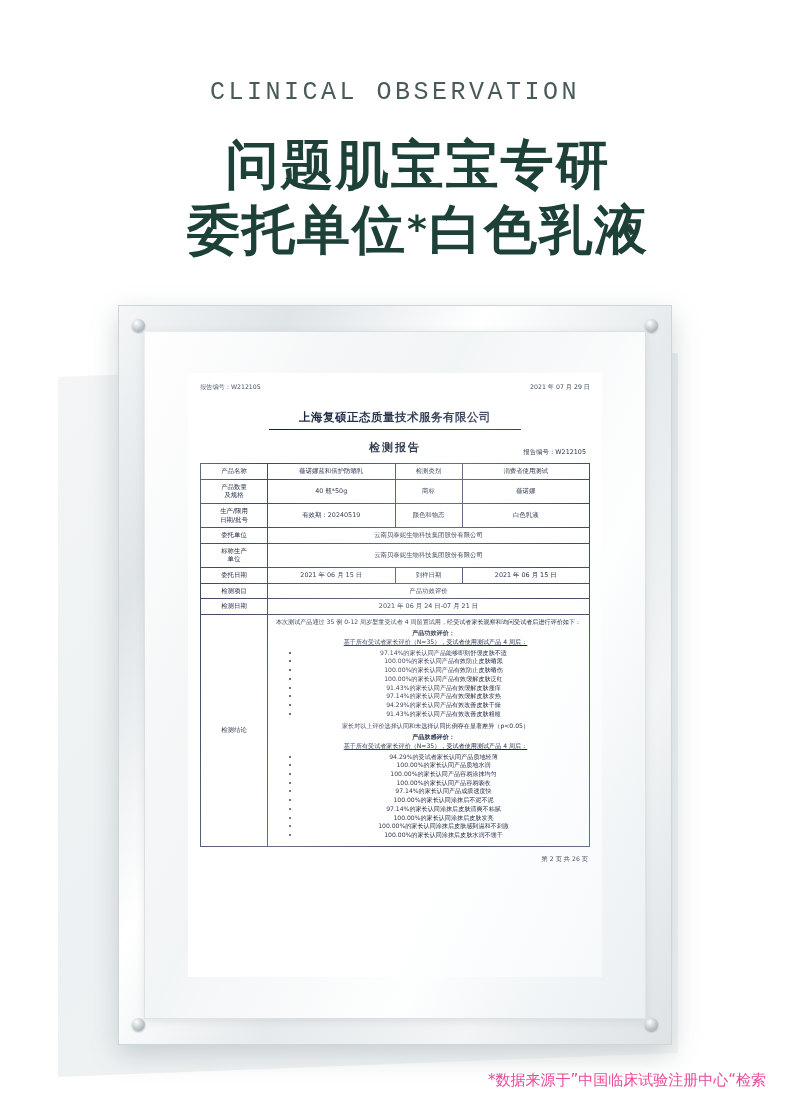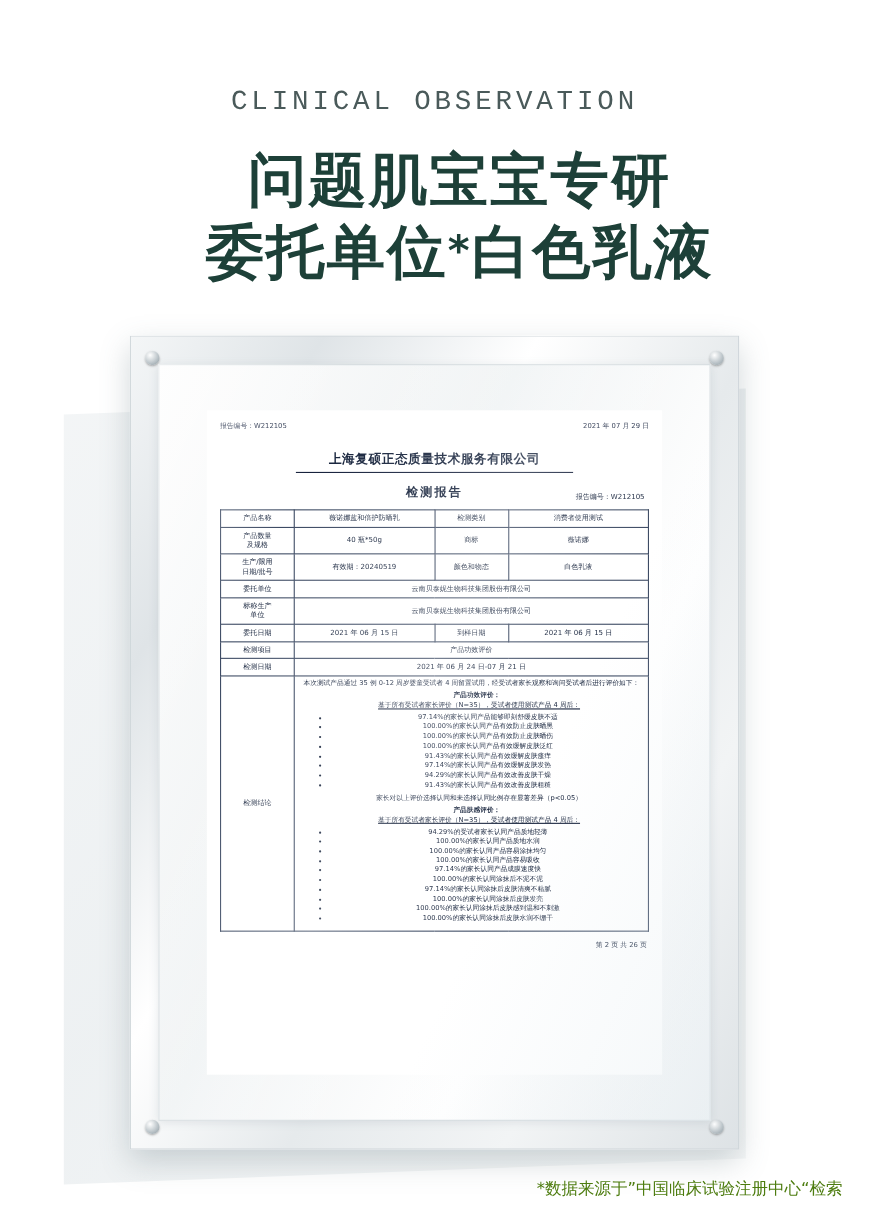--- a/index.html
+++ b/index.html
@@ -184,21 +184,21 @@
     pointer-events: none;
     background: linear-gradient(115deg, rgba(255,255,255,.55) 0%, rgba(255,255,255,0) 22%, rgba(255,255,255,.22) 46%, rgba(255,255,255,0) 64%, rgba(230,238,242,.45) 100%);
   }
 
   
   .footnote {
     position: absolute;
     right: 24px;
     bottom: 30px;
     font-size: 15px;
-    color: #4d7c0f;
+    color: #ec4899;
     font-family: "DejaVu Sans", sans-serif;
   }
 </style>
 </head>
 <body>
 
 <div class="header">
   <div class="eyebrow">CLINICAL OBSERVATION</div>
   <div class="headline">
     <div class="line1">问题肌宝宝专研</div>

